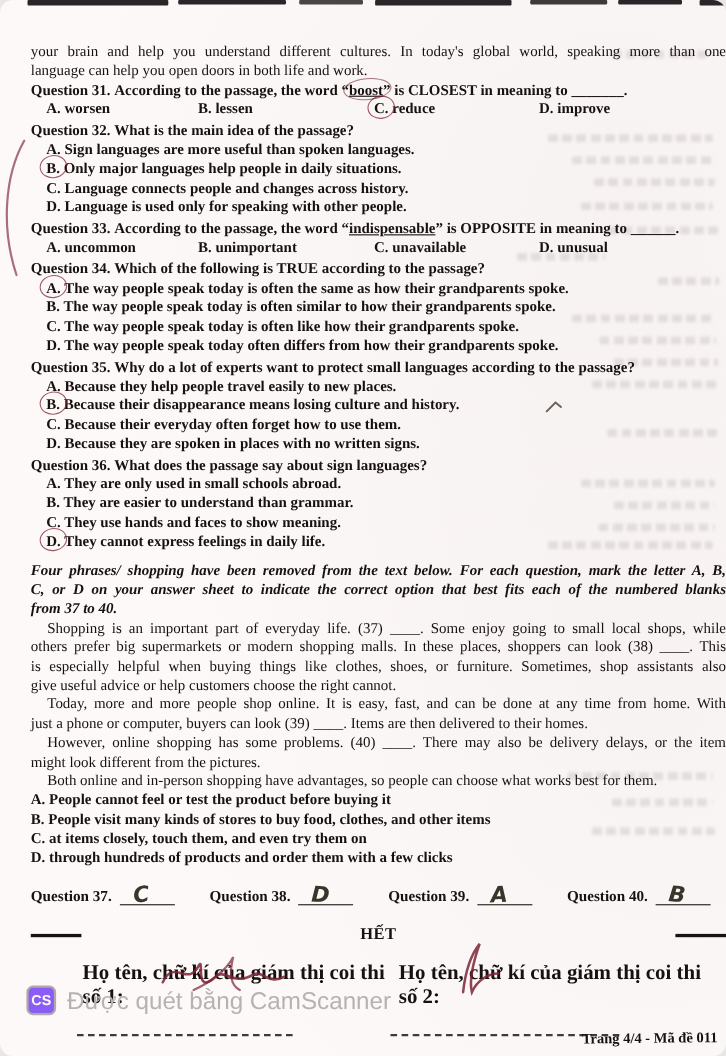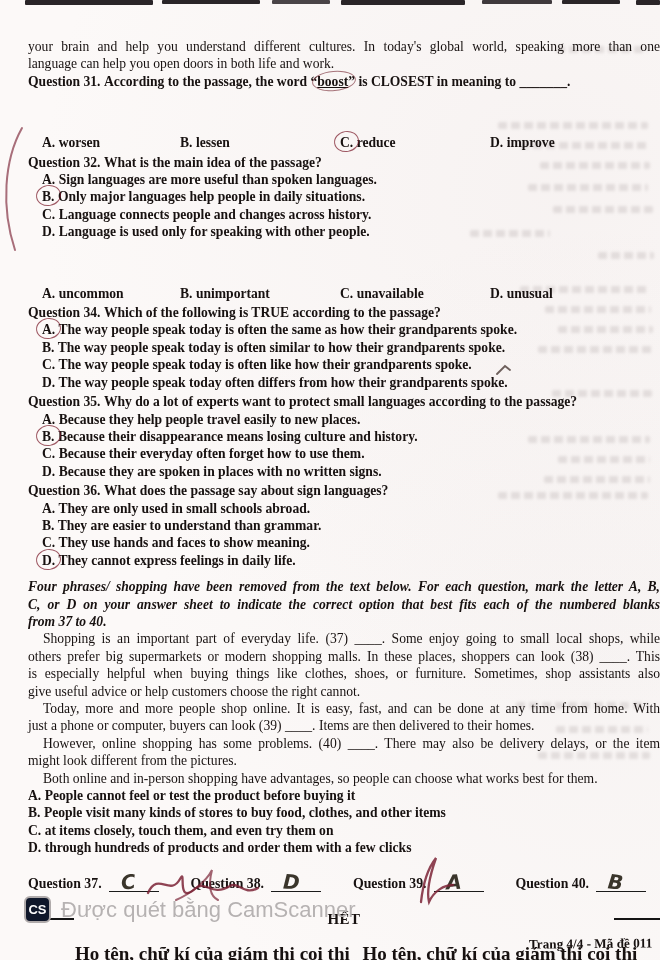--- a/index.html
+++ b/index.html
@@ -1,27 +1,27 @@
 <!DOCTYPE html>
 <html><head>
 <meta charset="utf-8">
 <style>
   html,body{margin:0;padding:0;background:#e9e7e5;}
   .page{position:relative;width:660px;height:960px;background:#fcf9f8;overflow:hidden;
-        font-family:"Liberation Serif",serif;color:#171110;}
+        font-family:"Liberation Serif",serif;color:#171110;border-radius:12px;}
   .page::before{content:"";position:absolute;inset:0;
         background:radial-gradient(circle at 85% 20%, rgba(210,195,195,.12), transparent 55%),
                    radial-gradient(circle at 90% 70%, rgba(205,195,195,.10), transparent 50%);
         pointer-events:none;}
   .content{position:absolute;left:28px;top:38px;width:632px;}
   .line{margin:0;font-size:13.6px;line-height:17.4px;white-space:nowrap;}
   .j{text-align:justify;text-align-last:justify;}
   .qline{font-weight:bold;}
   .opt-line{padding-left:14px;font-weight:bold;}
-  .opts4{display:flex;padding-left:14px;font-weight:bold;font-size:13.6px;line-height:17.4px;margin-top:44px;}
+  .opts4{display:flex;padding-left:14px;font-weight:bold;font-size:13.6px;line-height:17.4px;}
   .opts4 .c1{width:138px;}.opts4 .c2{width:160px;}.opts4 .c3{width:150px;}.opts4 .c4{flex:1;}
   .qblock{margin-bottom:2px;}
   .kw{text-decoration:underline;position:relative;}
   .kw.marked::after{content:"";position:absolute;left:-5px;right:-8px;top:-3px;bottom:-2px;
         border:1.6px solid rgba(112,30,42,.6);border-radius:50%;transform:rotate(-5deg);}
   .circled{position:relative;display:inline-block;}
   .circled::after{content:"";position:absolute;left:-6px;top:-3px;width:23px;height:19px;
         border:1.7px solid rgba(122,26,42,.72);border-radius:50%;transform:rotate(-9deg);}
   .instr{margin-top:9px;}
   .instr .line{font-weight:bold;font-style:italic;}
@@ -38,21 +38,21 @@
         font-weight:bold;font-size:15px;letter-spacing:.5px;}
   .het .dash{width:46px;height:2.5px;background:#141414;}
   .proctor{display:flex;justify-content:space-between;margin-top:15px;
         padding:0 10px 0 47px;font-weight:bold;font-size:19px;}
   .sigrow{display:flex;margin-top:21px;height:4px;}
   .sigline{border-bottom:2px dashed #3c3c3c;height:1px;}
   .sig1{margin-left:42px;width:196px;}
   .sig2{margin-left:89px;width:208px;}
   .wm{position:absolute;left:24px;top:896px;display:flex;align-items:center;gap:10px;
         color:#b6b2b2;font-family:"Liberation Sans",sans-serif;font-size:22px;}
-  .wm-badge{width:27px;height:27px;border-radius:6px;background:#0f172a;color:#fdfdfd;
+  .wm-badge{width:27px;height:27px;border-radius:6px;background:#8b5cf6;color:#fdfdfd;
         display:flex;align-items:center;justify-content:center;font-size:13px;font-weight:bold;
         font-family:"Liberation Sans",sans-serif;border:2px solid #b0abab;box-sizing:border-box;}
   .footer{position:absolute;right:8px;top:936px;font-weight:bold;font-size:13.2px;
         transform:rotate(-.6deg);}
   .top-strip span{position:absolute;top:0;background:#2a2528;border-radius:1px;}
   .bleed span{position:absolute;height:7px;opacity:.26;filter:blur(1.4px);border-radius:2px;
         background:repeating-linear-gradient(90deg,#a79d9d 0 9px,transparent 9px 13px);}
   .overlay{position:absolute;left:0;top:0;pointer-events:none;}
 </style>
 </head>
@@ -110,20 +110,21 @@
 
     <div class="qblock">
       <p class="line qline"><b>Question 32.</b>&nbsp;<span>What is the main idea of the passage?</span></p>
       <p class="line opt-line"><b>A.</b> <span>Sign languages are more useful than spoken languages.</span></p>
       <p class="line opt-line"><b class="circled">B.</b> <span>Only major languages help people in daily situations.</span></p>
       <p class="line opt-line"><b>C.</b> <span>Language connects people and changes across history.</span></p>
       <p class="line opt-line"><b>D.</b> <span>Language is used only for speaking with other people.</span></p>
     </div>
 
     <div class="qblock">
+      <p class="line qline"><b>Question 33.</b>&nbsp;<span>According to the passage, the word “</span><span class="kw">indispensable</span><span>” is OPPOSITE in meaning to </span><span>______.</span></p>
       <div class="opts4">
         <span class="c1"><b>A.</b> <span>uncommon</span></span>
         <span class="c2"><b>B.</b> <span>unimportant</span></span>
         <span class="c3"><b>C.</b> <span>unavailable</span></span>
         <span class="c4"><b>D.</b> <span>unusual</span></span>
       </div>
     </div>
 
     <div class="qblock">
       <p class="line qline"><b>Question 34.</b>&nbsp;<span>Which of the following is TRUE according to the passage?</span></p>

